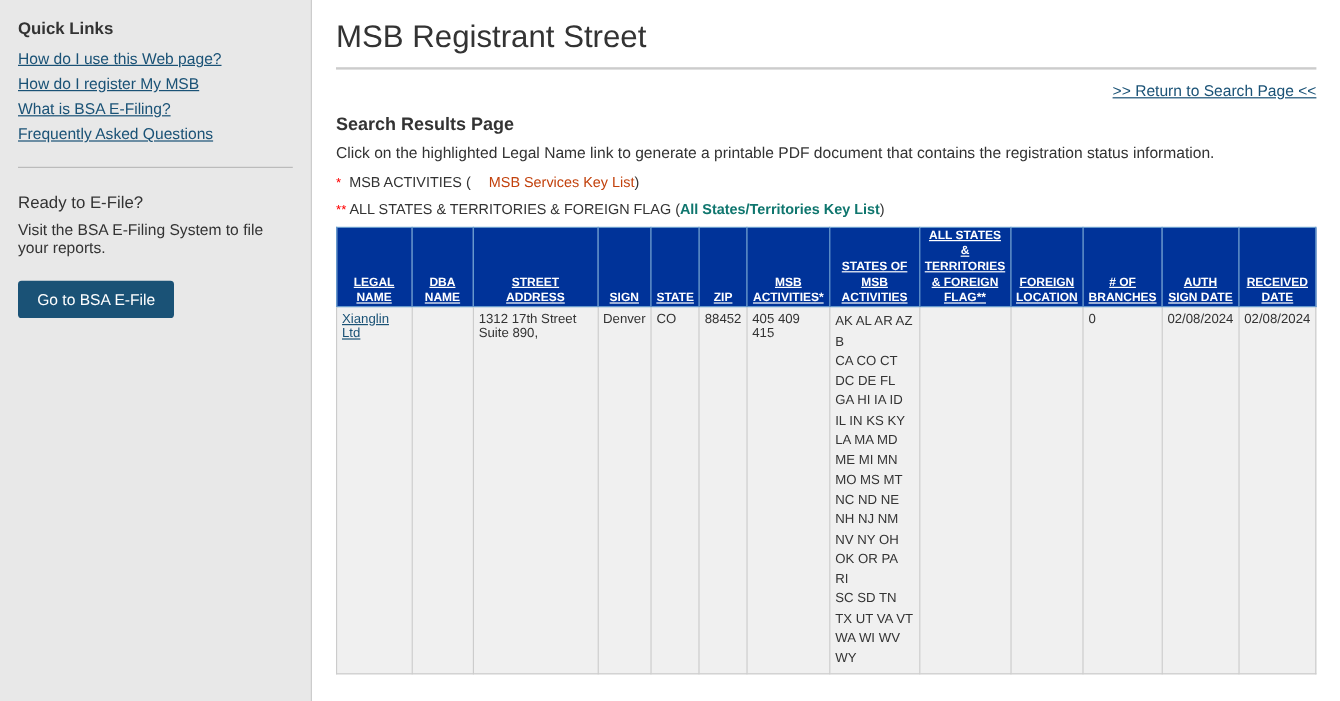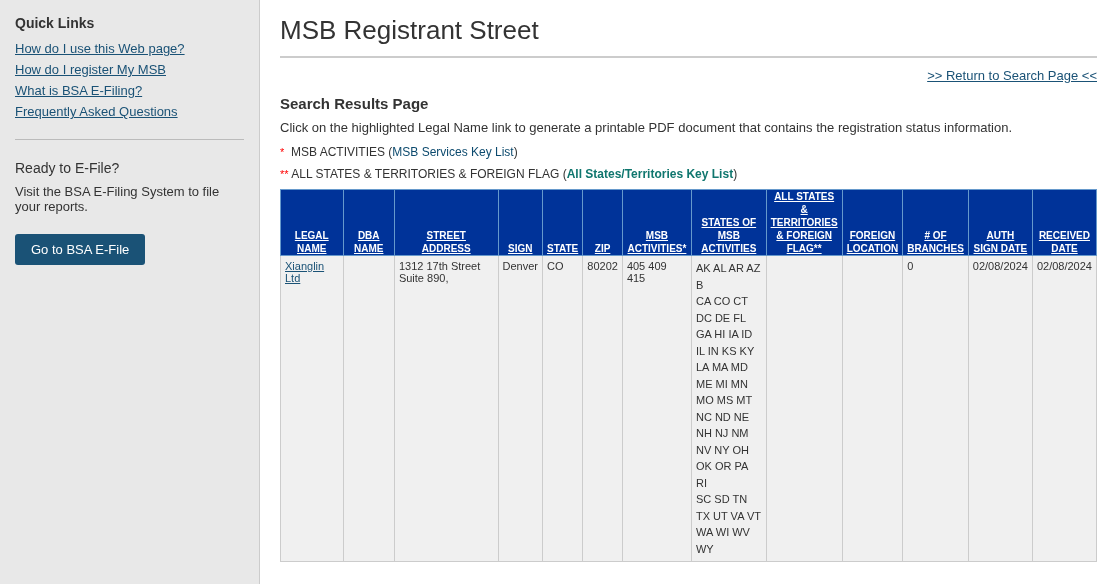--- a/index.html
+++ b/index.html
@@ -98,21 +98,21 @@
 </div>
 
 <div id="main">
   <h1 class="main-title">MSB Registrant Street</h1>
   <div class="return-link">&gt;&gt; Return to Search Page &lt;&lt;</div>
 
   <div class="search-results-title">Search Results Page</div>
   <div class="instructions">Click on the highlighted Legal Name link to generate a printable PDF document that contains the registration status information.</div>
 
   <div class="legend">
-    <span><span class="asterisk">*</span>&nbsp; MSB ACTIVITIES (<a style="color:#0c4a6e;">MSB Services Key List</a>)</span>
+    <span><span class="asterisk">*</span>&nbsp; MSB ACTIVITIES (<a style="color:#c2410c;padding-left:15px;">MSB Services Key List</a>)</span>
   </div>
   <div class="legend">
     <span><span class="asterisk">**</span> ALL STATES &amp; TERRITORIES &amp; FOREIGN FLAG (<a style="color:#0f766e;font-weight:bold;">All States/Territories Key List</a>)</span>
   </div>
 
   <table class="results-table">
     <thead>
       <tr>
         <th class="underline-header">LEGAL NAME</th>
         <th class="underline-header">DBA NAME</th>
@@ -131,21 +131,21 @@
     </thead>
     <tbody>
       <tr>
         <td>
           <a class="legal-name-link">Xianglin Ltd</a>
         </td>
         <td></td>
         <td>1312 17th Street Suite 890,</td>
         <td>Denver</td>
         <td>CO</td>
-        <td>80202</td>
+        <td>88452</td>
         <td>405 409 415</td>
         <td class="states-cell">AK AL AR AZ B<br>CA CO CT<br>DC DE FL<br>GA HI IA ID<br>IL IN KS KY<br>LA MA MD<br>ME MI MN<br>MO MS MT<br>NC ND NE<br>NH NJ NM<br>NV NY OH<br>OK OR PA RI<br>SC SD TN<br>TX UT VA VT<br>WA WI WV<br>WY</td>
         <td></td>
         <td></td>
         <td>0</td>
         <td>02/08/2024</td>
         <td>02/08/2024</td>
       </tr>
     </tbody>
   </table>

